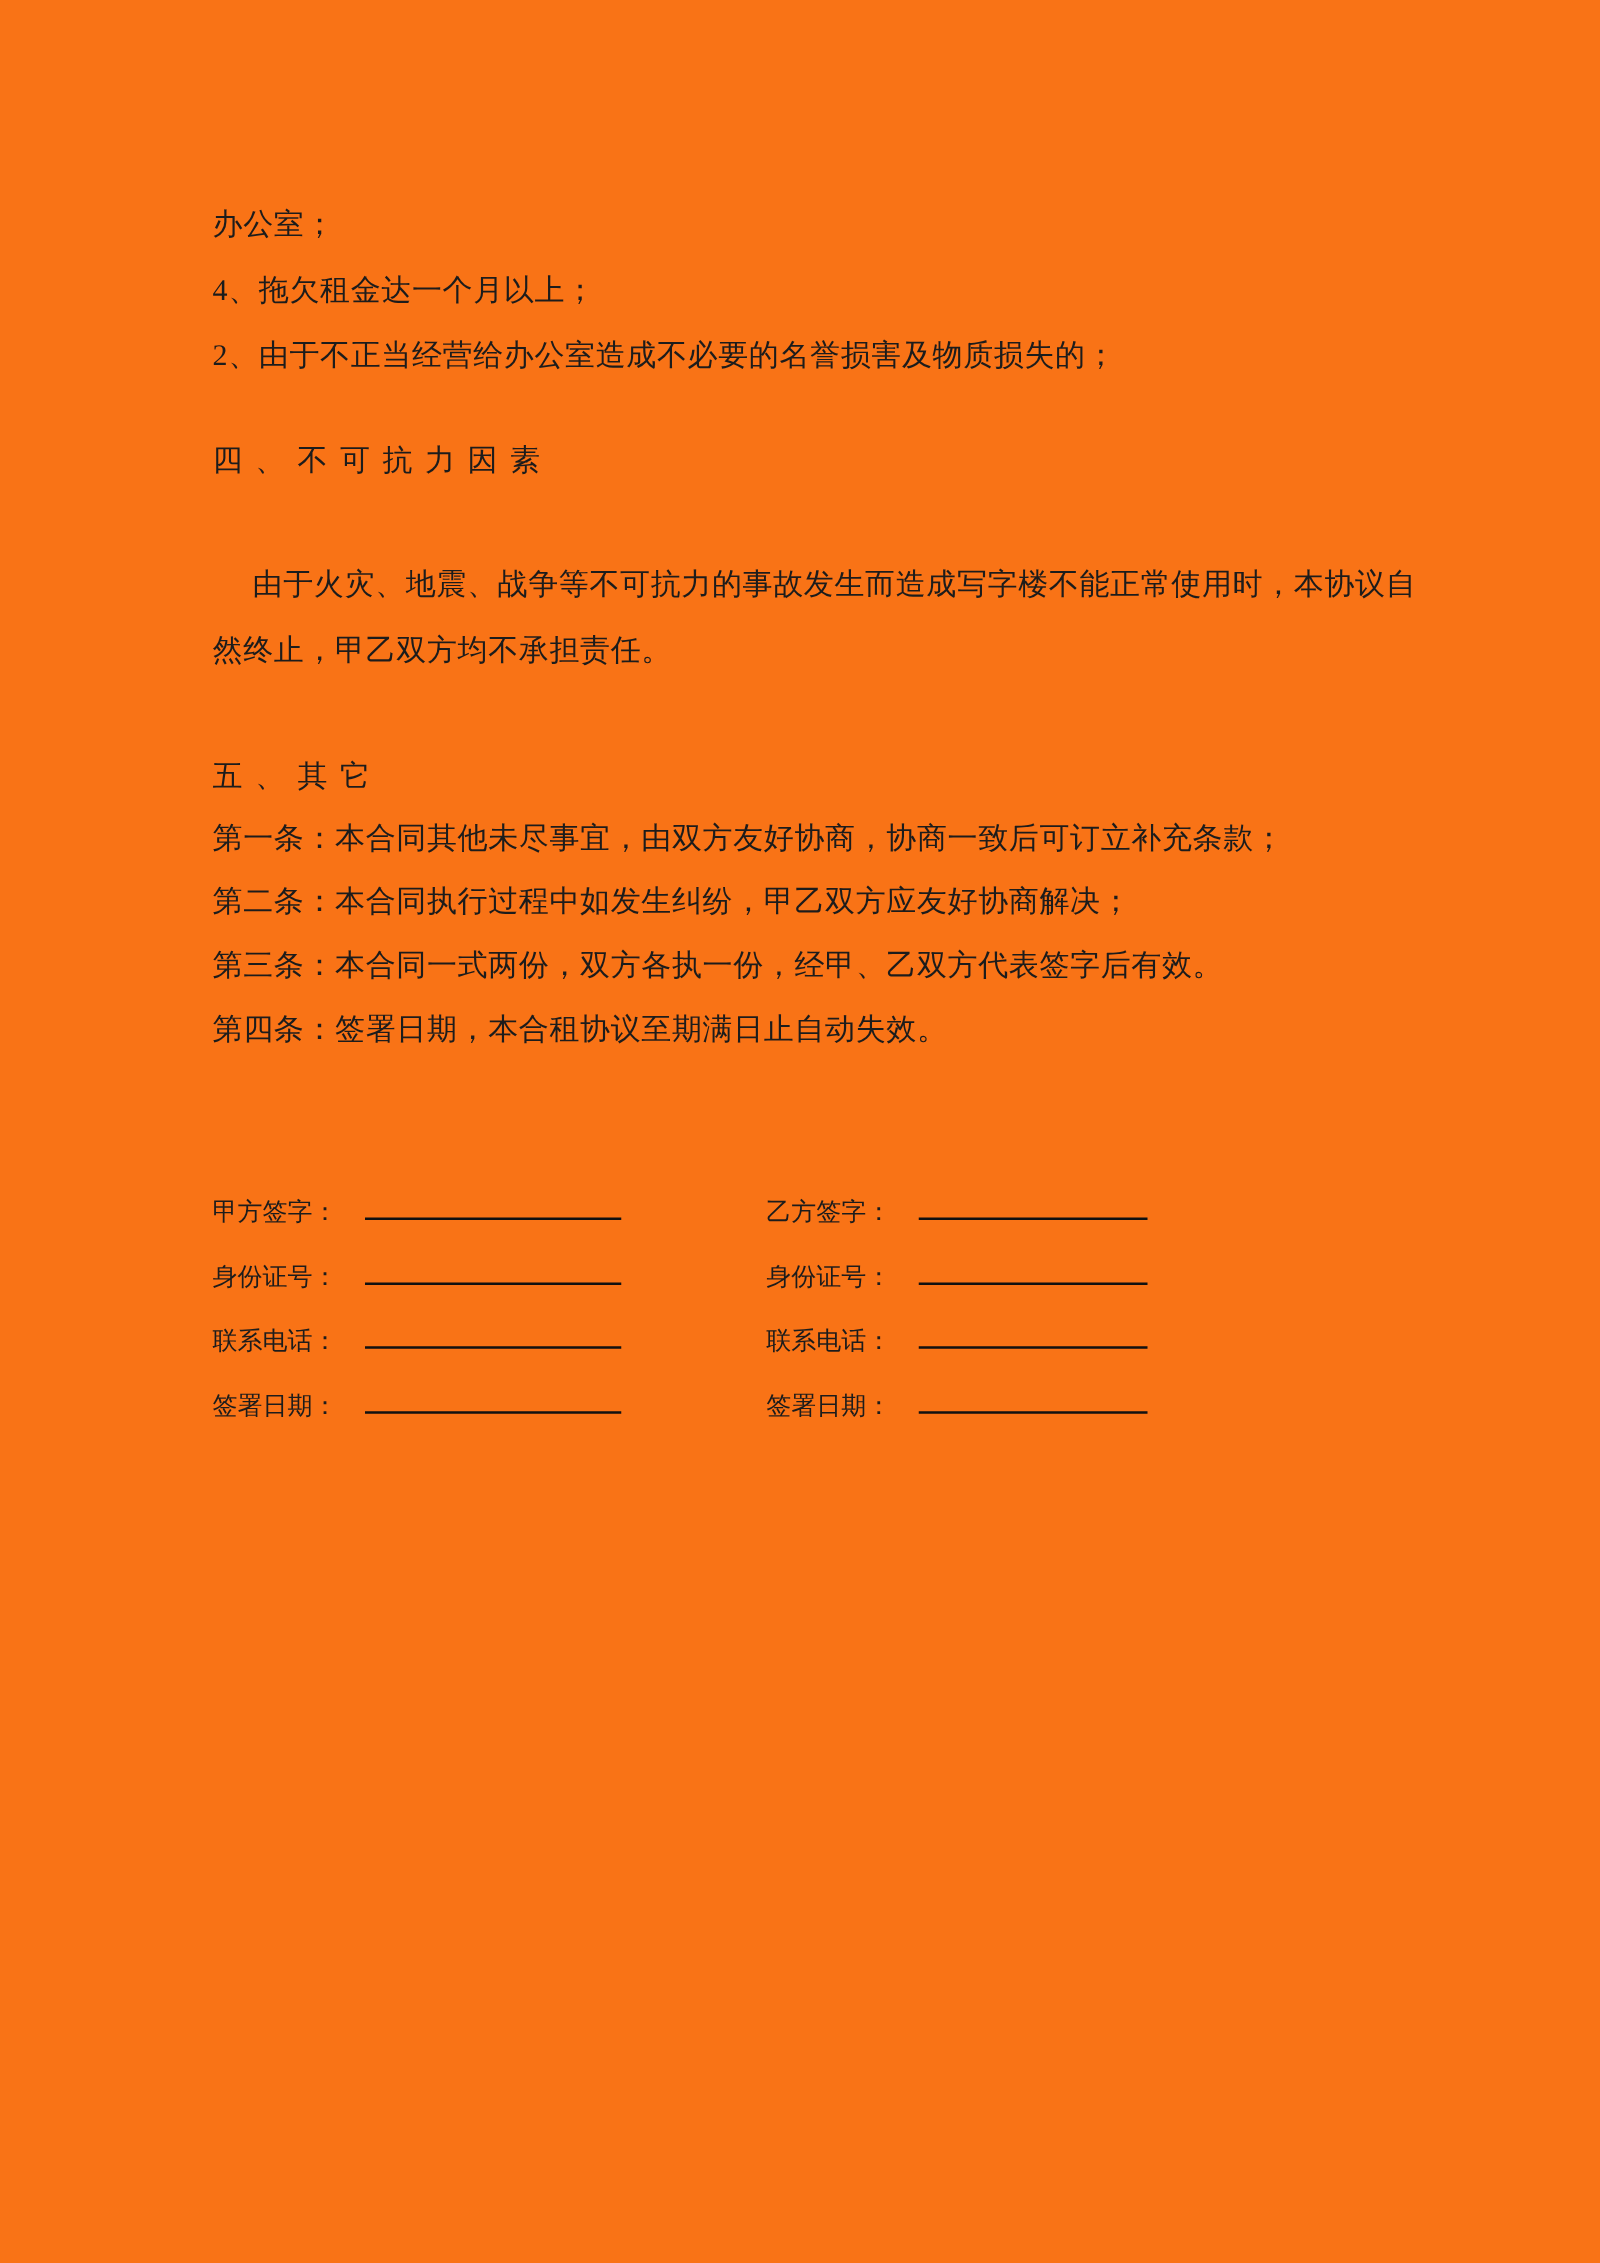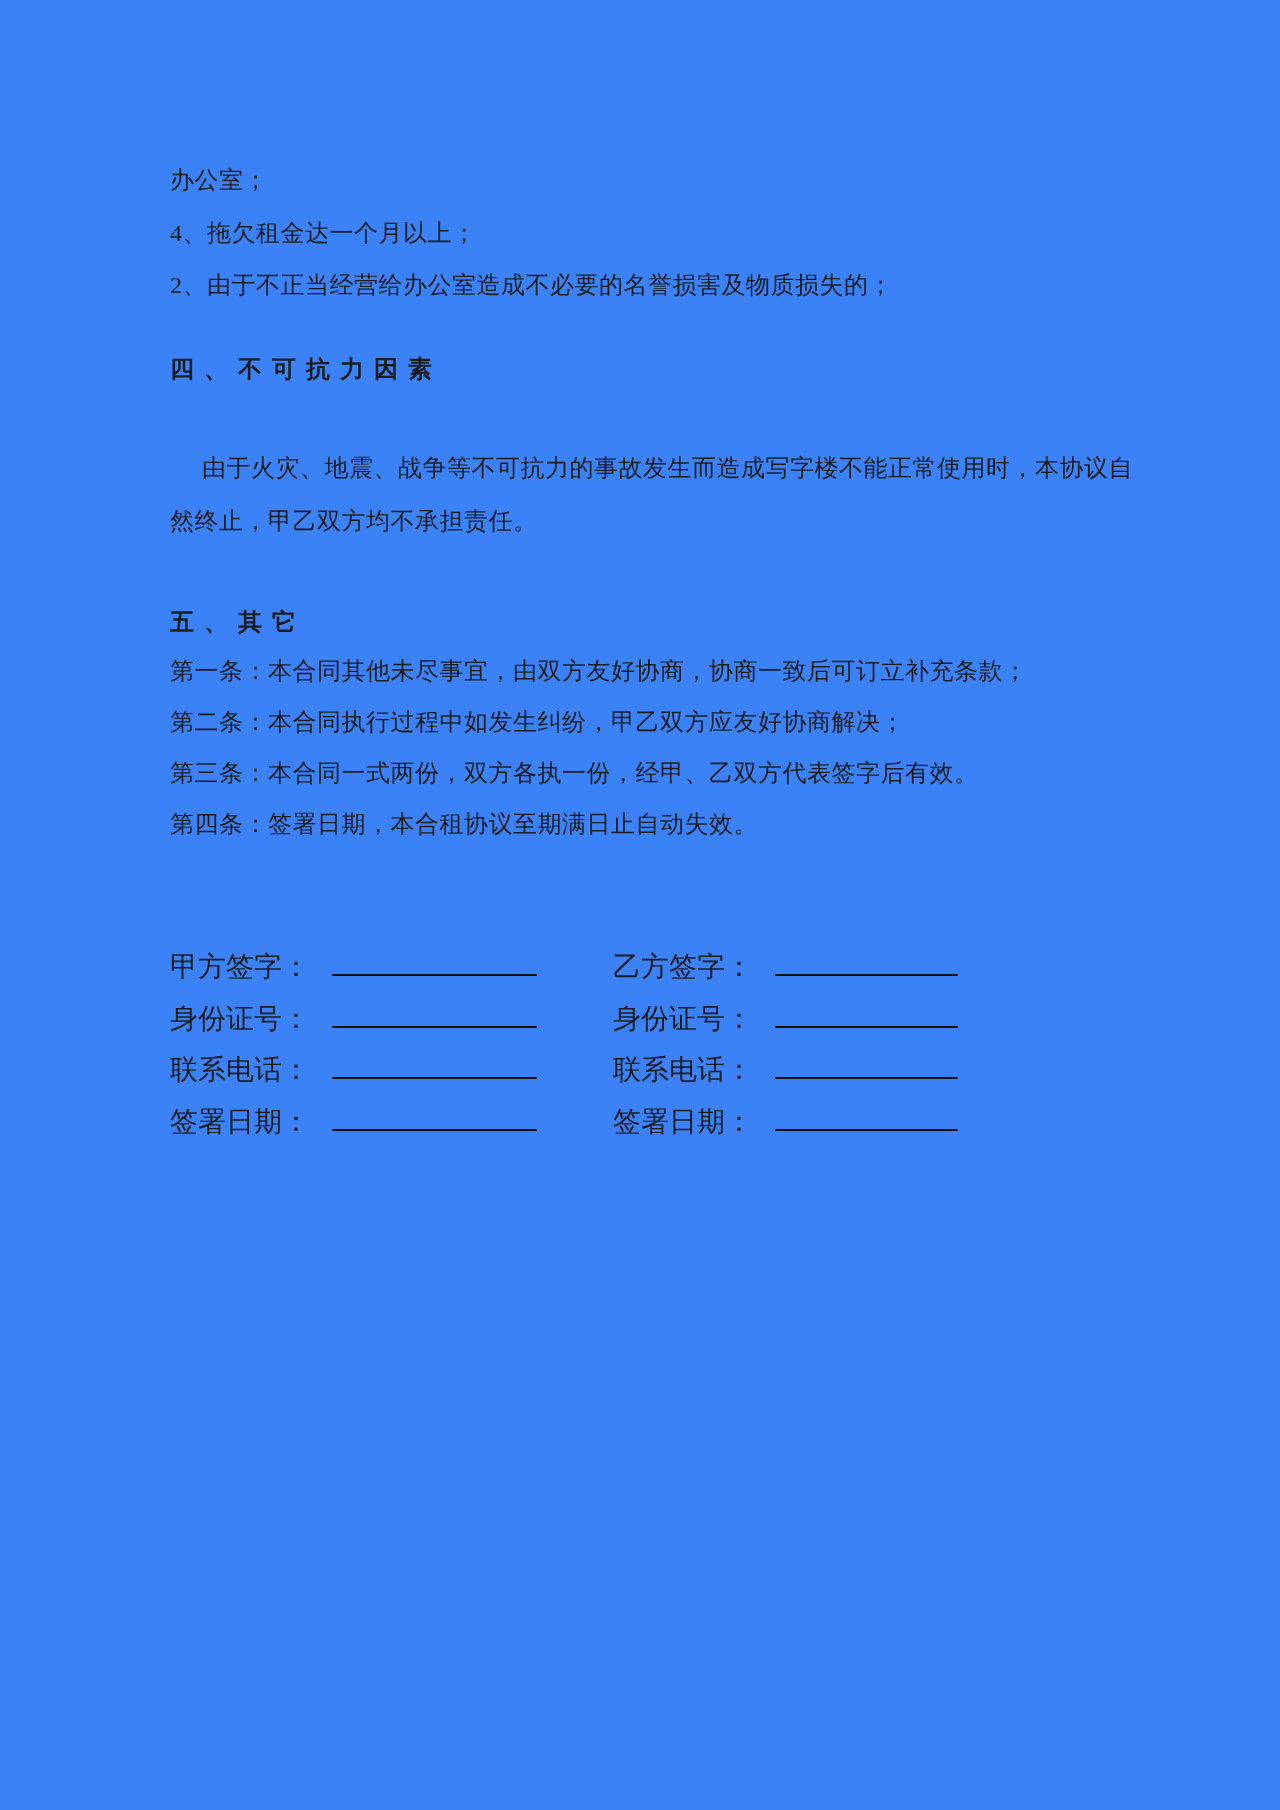--- a/index.html
+++ b/index.html
@@ -11,48 +11,48 @@
     width: 1280px;
     height: 1810px;
     position: relative;
     font-family: "Liberation Serif", "DejaVu Serif", serif;
     color: #1c1c1c;
     overflow: hidden;
   }
   .page {
     position: absolute;
     inset: 0;
-    background: #3b82f6;
+    background: #f97316;
   }
   .line {
     position: absolute;
     left: 170px;
     font-size: 24px;
     line-height: 30px;
     white-space: nowrap;
     letter-spacing: 0.5px;
   }
   .heading {
-    font-weight: bold;
+    font-weight: normal;
     letter-spacing: 10px;
   }
   .indent {
     padding-left: 32px;
     text-align: right;
   }
   
   .sig-col {
     position: absolute;
     top: 952px;
   }
   .sig-col.left  { left: 170px; }
   .sig-col.right { left: 613px; }
   .sig-row {
     height: 51.5px;
-    font-size: 28px;
+    font-size: 20px;
     line-height: 30px;
     white-space: nowrap;
     text-align: center;
   }
   .sig-line {
     display: inline-block;
     height: 22px;
     border-bottom: 2px solid #111111;
     vertical-align: baseline;
     margin-left: 22px;

